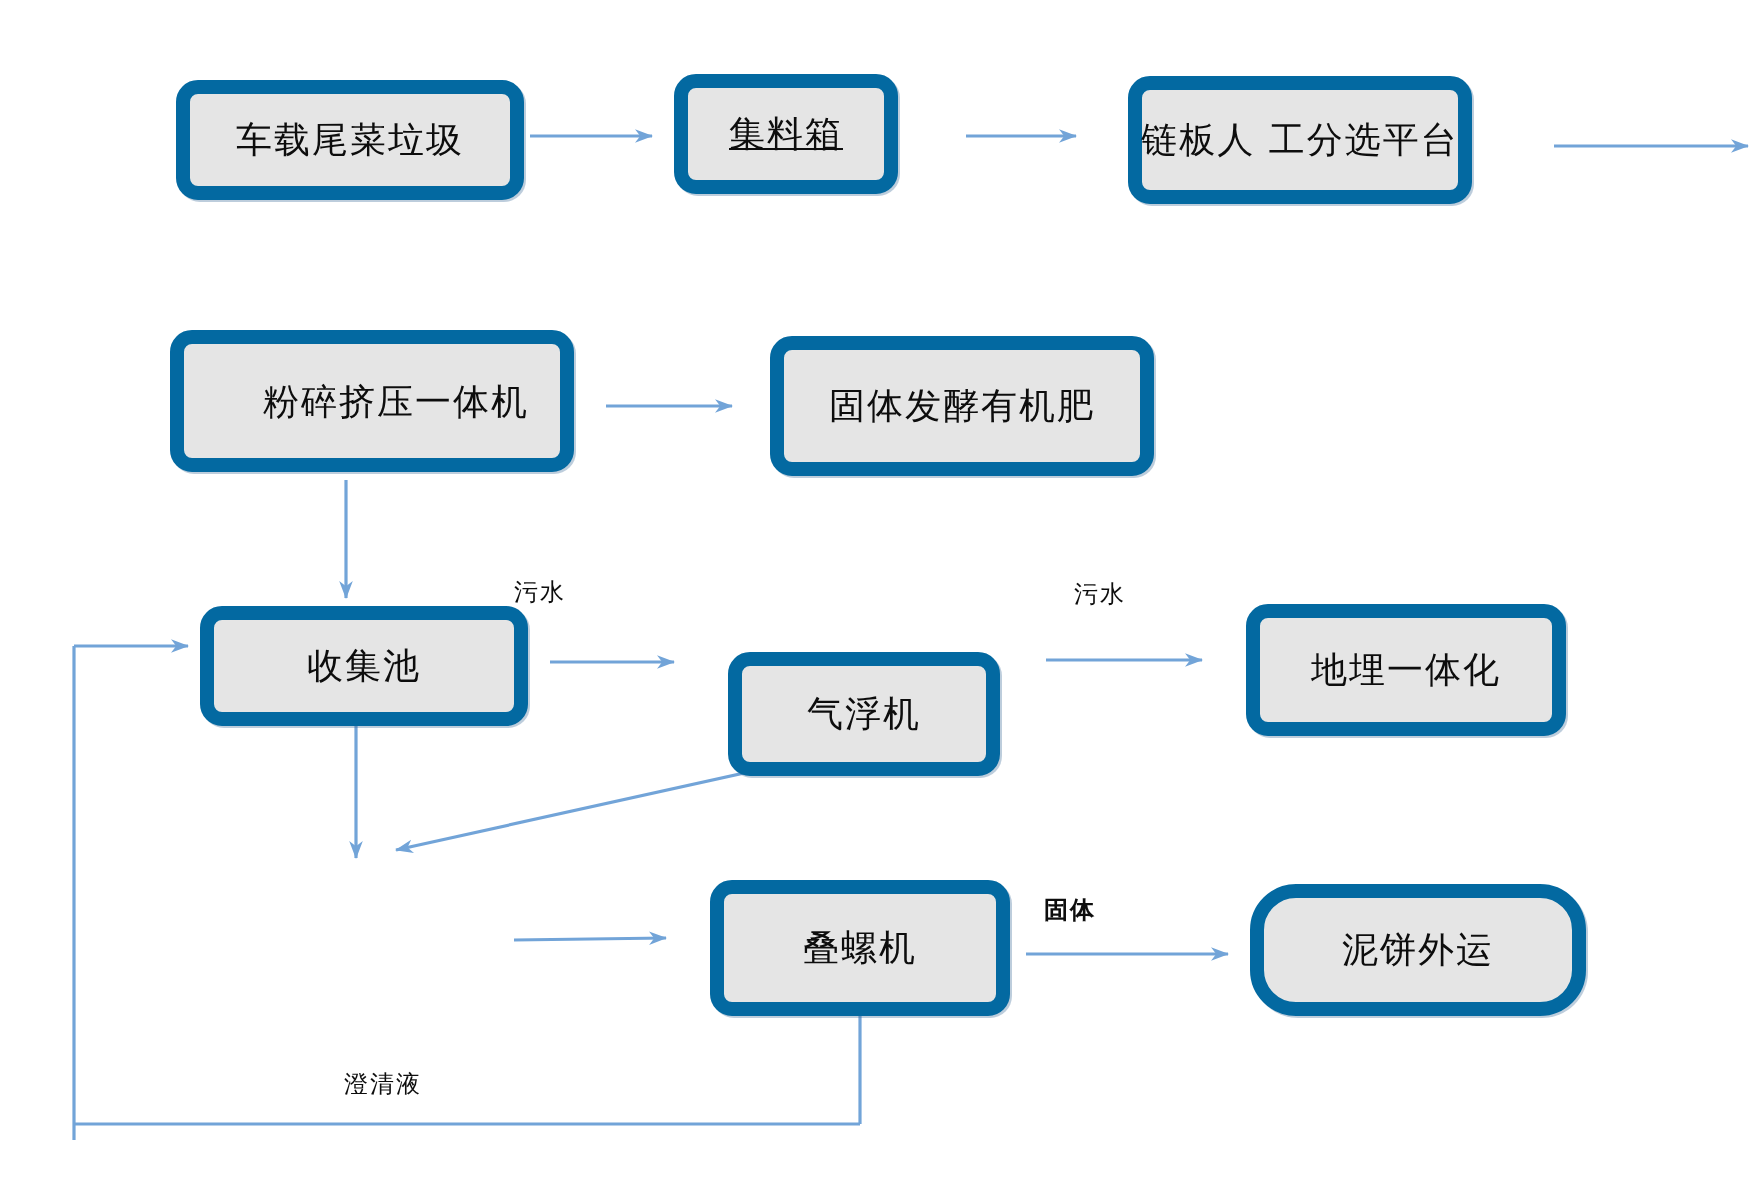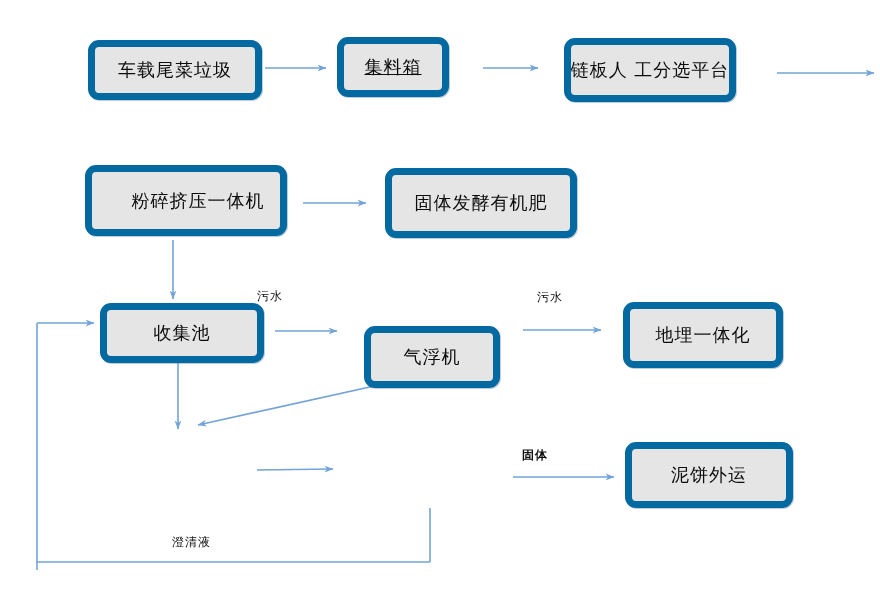--- a/index.html
+++ b/index.html
@@ -64,20 +64,21 @@
   <div class="node" style="left:337px; top:37px;  width:112px; height:60px;text-decoration:underline;">集料箱</div>
   <div class="node" style="left:564px; top:38px;  width:172px; height:64px;">链板人 工分选平台</div>
 
   <div class="node" style="left:85px;  top:165px; width:202px; height:71px;padding-left:24px;">粉碎挤压一体机</div>
   <div class="node" style="left:385px; top:168px; width:192px; height:70px;text-align:right;">固体发酵有机肥</div>
 
   <div class="node" style="left:100px; top:303px; width:164px; height:60px;">收集池</div>
   <div class="node" style="left:364px; top:302px; width:136px; height:62px;margin-top:24px;">气浮机</div>
   <div class="node" style="left:623px; top:302px; width:160px; height:66px;">地埋一体化</div>
 
-  <div class="node" style="left:625px; top:442px; width:168px; height:66px;">泥饼外运</div>
+  <div class="node" style="left:355px; top:440px; width:150px; height:68px;">叠螺机</div>
+  <div class="node" style="left:625px; top:442px; width:168px; height:66px;border-radius:23px;">泥饼外运</div>
 
   <div class="edge-label" style="left:257px; top:288px;">污水</div>
   <div class="edge-label" style="left:537px; top:289px;">污水</div>
   <div class="edge-label" style="left:522px; top:447px;font-weight:bold;">固体</div>
   <div class="edge-label" style="left:172px; top:534px;">澄清液</div>
 
 </div>
 
 </body></html>

